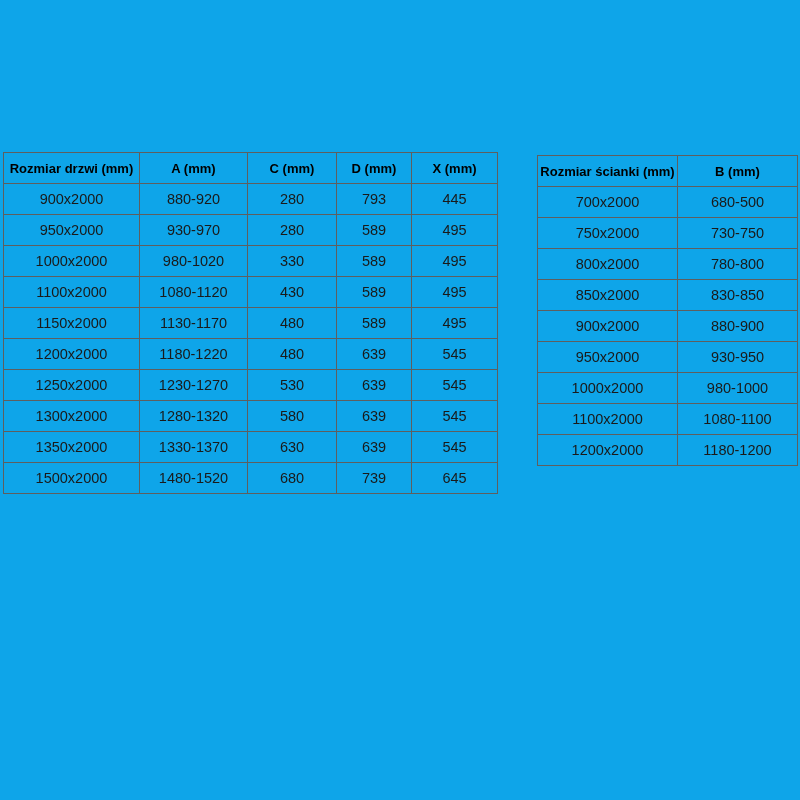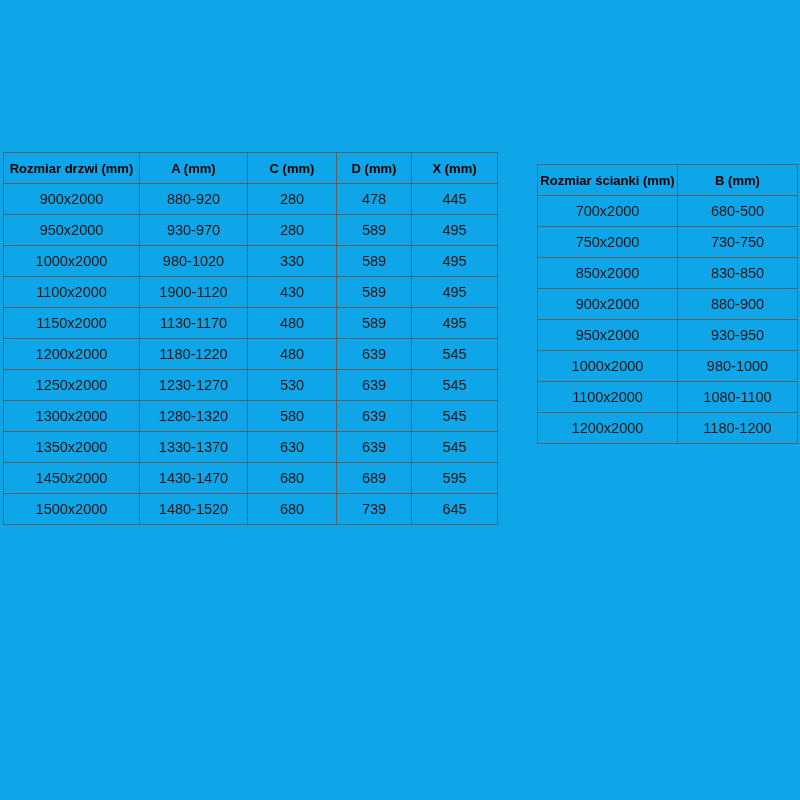--- a/index.html
+++ b/index.html
@@ -37,21 +37,21 @@
   table.spec td {
     font-size: 14.5px;
     font-weight: normal;
     color: #1a1a1a;
   }
   #door-table {
     left: 3px; top: 152px;
     width: 494px;
   }
   #wall-table {
-    left: 537px; top: 164px;
+    left: 537px; top: 155px;
     width: 260px;
   }
 </style>
 </head>
 <body>
 
 <div class="page">
 
   <table class="spec" id="door-table">
       <colgroup>
@@ -68,40 +68,40 @@
           <th>C (mm)</th>
           <th>D (mm)</th>
           <th>X (mm)</th>
         </tr>
       </thead>
       <tbody>
         <tr>
           <td>900x2000</td>
           <td>880-920</td>
           <td>280</td>
-          <td>478</td>
+          <td>793</td>
           <td>445</td>
         </tr>
         <tr>
           <td>950x2000</td>
           <td>930-970</td>
           <td>280</td>
           <td>589</td>
           <td>495</td>
         </tr>
         <tr>
           <td>1000x2000</td>
           <td>980-1020</td>
           <td>330</td>
           <td>589</td>
           <td>495</td>
         </tr>
         <tr>
           <td>1100x2000</td>
-          <td>1900-1120</td>
+          <td>1080-1120</td>
           <td>430</td>
           <td>589</td>
           <td>495</td>
         </tr>
         <tr>
           <td>1150x2000</td>
           <td>1130-1170</td>
           <td>480</td>
           <td>589</td>
           <td>495</td>
@@ -126,27 +126,20 @@
           <td>580</td>
           <td>639</td>
           <td>545</td>
         </tr>
         <tr>
           <td>1350x2000</td>
           <td>1330-1370</td>
           <td>630</td>
           <td>639</td>
           <td>545</td>
-        </tr>
-        <tr>
-          <td>1450x2000</td>
-          <td>1430-1470</td>
-          <td>680</td>
-          <td>689</td>
-          <td>595</td>
         </tr>
         <tr>
           <td>1500x2000</td>
           <td>1480-1520</td>
           <td>680</td>
           <td>739</td>
           <td>645</td>
         </tr>
       </tbody>
     </table>
@@ -165,20 +158,24 @@
       <tbody>
         <tr>
           <td>700x2000</td>
           <td>680-500</td>
         </tr>
         <tr>
           <td>750x2000</td>
           <td>730-750</td>
         </tr>
         <tr>
+          <td>800x2000</td>
+          <td>780-800</td>
+        </tr>
+        <tr>
           <td>850x2000</td>
           <td>830-850</td>
         </tr>
         <tr>
           <td>900x2000</td>
           <td>880-900</td>
         </tr>
         <tr>
           <td>950x2000</td>
           <td>930-950</td>

